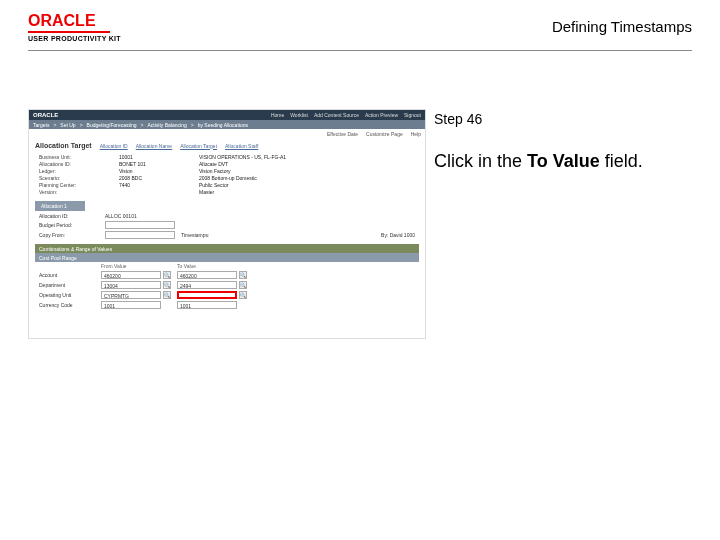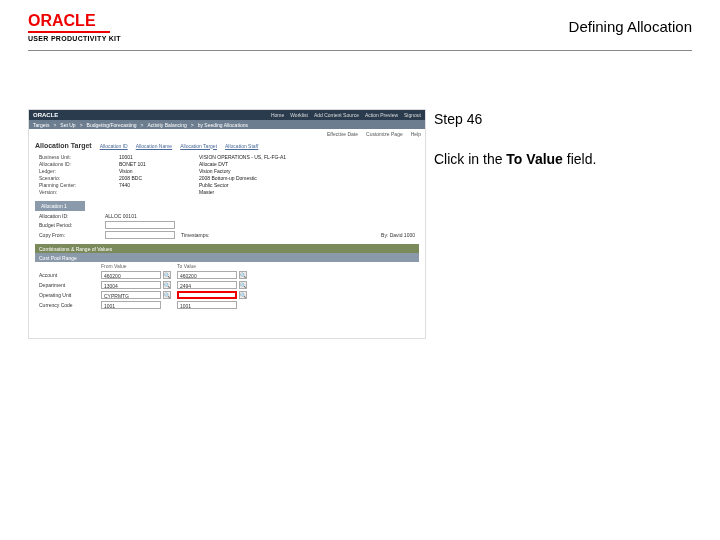--- a/index.html
+++ b/index.html
@@ -35,35 +35,35 @@
   .ss-bar2 { background: #8a9aab; height: 9px; margin: 0 6px; color: #fff; font-size: 5px; padding: 1px 4px; display: flex; align-items: center; }
   .ss-table { margin: 0 6px; }
   .ss-row { display: grid; grid-template-columns: 60px 60px 12px 60px 12px; gap: 2px; padding: 1px 4px; align-items: center; font-size: 5px; }
   .ss-row .hdr { color: #666; }
   .ss-cell-input { background: #fff; border: 1px solid #aaa; height: 8px; padding: 0 2px; line-height: 8px; font-size: 5px; }
   .ss-look { width: 8px; height: 8px; background: #eee; border: 1px solid #aaa; font-size: 5px; text-align: center; line-height: 7px; color: #555; }
   .highlight { border: 2px solid #e00 !important; }
   
   .instructions { flex: 1; padding-top: 2px; }
   .step { font-size: 14px; color: #000; margin-bottom: 24px; }
-  .step-text { font-size: 14px; color: #000; }
+  .step-text { font-size: 18px; color: #000; }
   .step-text b { font-weight: bold; }
 </style>
 </head>
 <body>
 
 <div class="header">
   <div class="logo-block">
     <div class="oracle-logo">
       <span class="letter">ORACLE</span>
     </div>
     <div class="logo-underline"></div>
     <div class="upk">USER PRODUCTIVITY KIT</div>
   </div>
-  <div class="doc-title">Defining Allocation</div>
+  <div class="doc-title">Defining Timestamps</div>
 </div>
 <div class="header-divider"></div>
 
 <div class="content-area">
 
   <div class="screenshot">
     <div class="ss-topbar">
       <span class="ss-logo">ORACLE</span>
       <div class="ss-nav">
         <span>Home</span>

